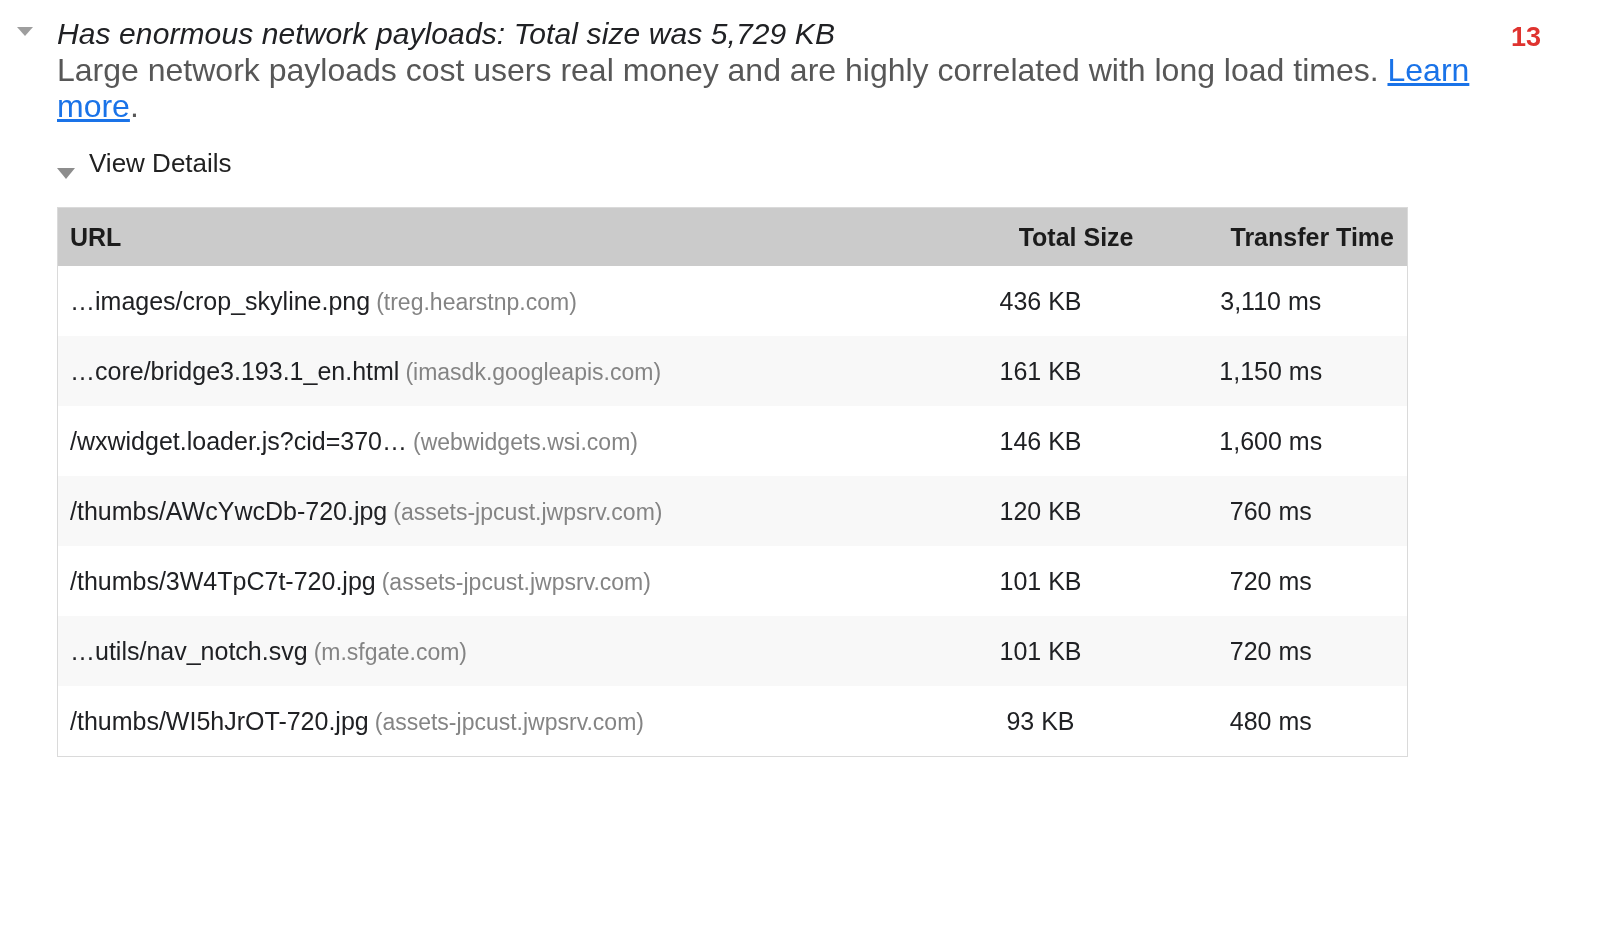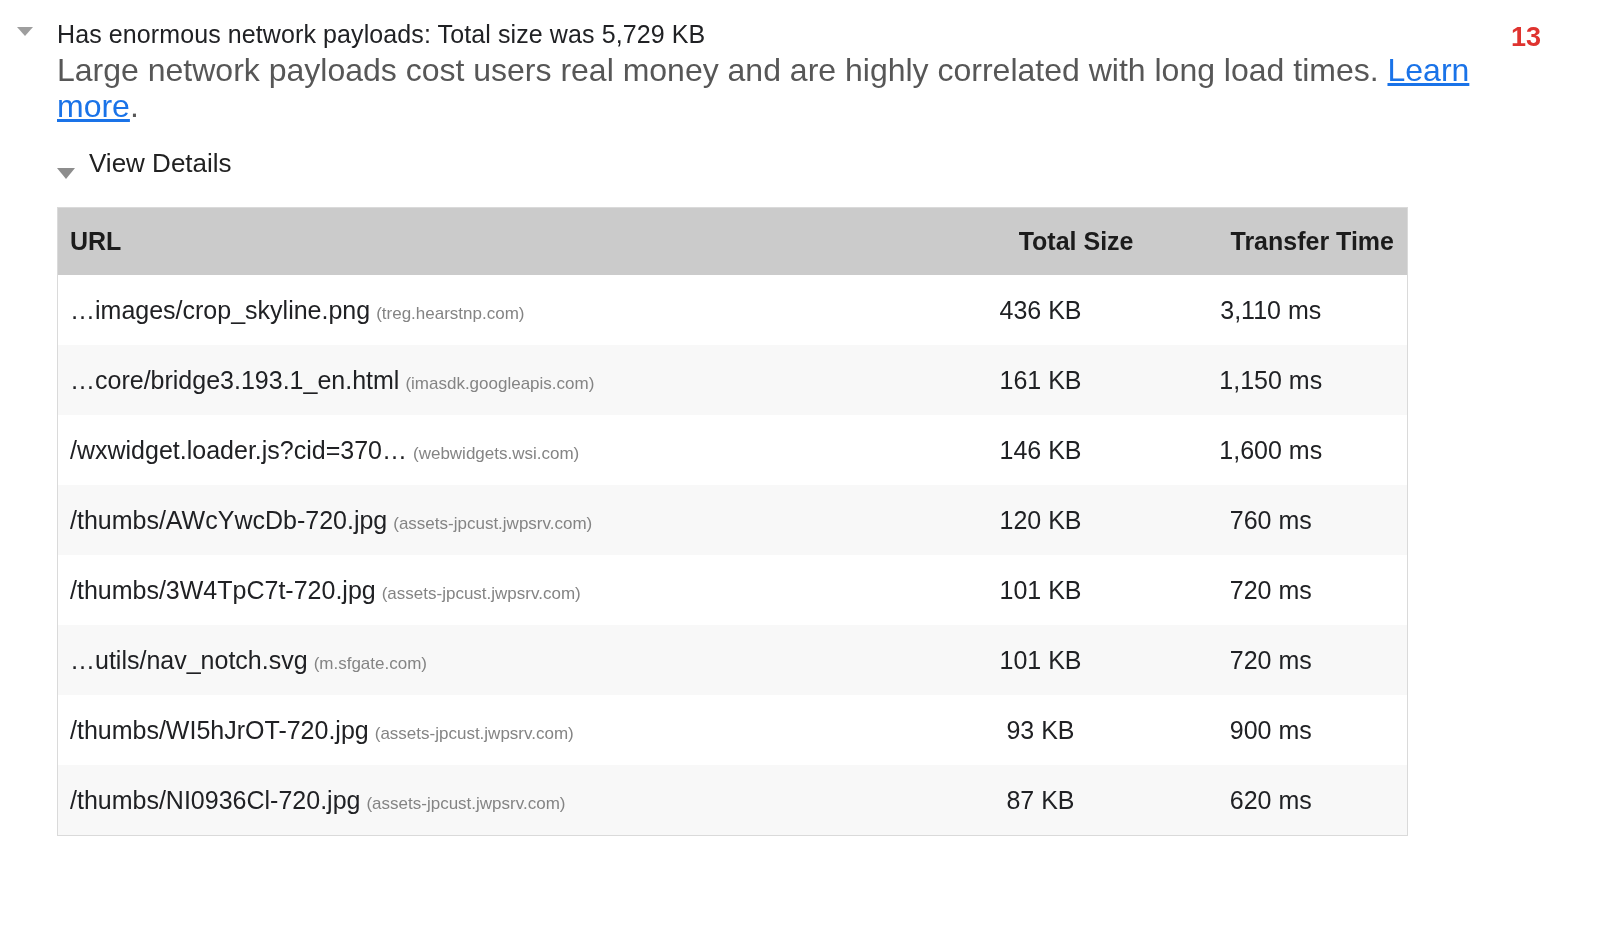--- a/index.html
+++ b/index.html
@@ -23,24 +23,25 @@
     width: 0; height: 0;
     border-left: 8px solid transparent;
     border-right: 8px solid transparent;
     border-top: 9px solid #9e9e9e;
     cursor: pointer;
   }
   .header-text {
     margin: 16px 120px 0 57px;
   }
   .audit-title {
-    font-size: 25px;
+    font-size: 30px;
     line-height: 36px;
     color: #202124;
     letter-spacing: 0.1px;
+    font-style: italic;
   }
   .audit-desc {
     font-size: 32px;
     line-height: 36px;
     color: #575757;
   }
   .audit-desc a {
     color: #1a73e8;
     text-decoration: underline;
     cursor: pointer;
@@ -78,21 +79,21 @@
     width: 1351px;
     border-collapse: collapse;
     border: 1px solid #dadada;
     table-layout: fixed;
   }
   table.payloads col.c-url  { width: auto; }
   table.payloads col.c-size { width: 200px; }
   table.payloads col.c-time { width: 261px; }
   table.payloads th {
     background: #cbcbcb;
-    height: 67px;
+    height: 58px;
     font-size: 25px;
     font-weight: 700;
     color: #1c1c1c;
     text-align: right;
     padding: 0 13px 0 0;
   }
   table.payloads th.col-url {
     text-align: left;
     padding: 0 0 0 12px;
   }
@@ -108,21 +109,21 @@
     padding-right: 13px;
   }
   table.payloads td.col-url {
     padding-left: 12px;
   }
   table.payloads tbody tr:nth-child(even) {
     background: #f8f8f8;
   }
   td.col-url .host {
     color: #848484;
-    font-size: 17px;
+    font-size: 23px;
     margin-left: 6px;
     margin-top: 16px;
   }
 </style>
 </head>
 <body>
 
 <div class="page">
 
   <span class="collapse-tri"></span>
@@ -181,23 +182,18 @@
           <td class="col-time num">720 ms</td>
         </tr>
         <tr>
           <td class="col-url"><span class="path">…utils/nav_notch.svg</span><span class="host">(m.sfgate.com)</span></td>
           <td class="col-size num">101 KB</td>
           <td class="col-time num">720 ms</td>
         </tr>
         <tr>
           <td class="col-url"><span class="path">/thumbs/WI5hJrOT-720.jpg</span><span class="host">(assets-jpcust.jwpsrv.com)</span></td>
           <td class="col-size num">93 KB</td>
-          <td class="col-time num">900 ms</td>
-        </tr>
-        <tr>
-          <td class="col-url"><span class="path">/thumbs/NI0936Cl-720.jpg</span><span class="host">(assets-jpcust.jwpsrv.com)</span></td>
-          <td class="col-size num">87 KB</td>
-          <td class="col-time num">620 ms</td>
+          <td class="col-time num">480 ms</td>
         </tr>
       </tbody>
   </table>
 
 </div>
 
 </body></html>

